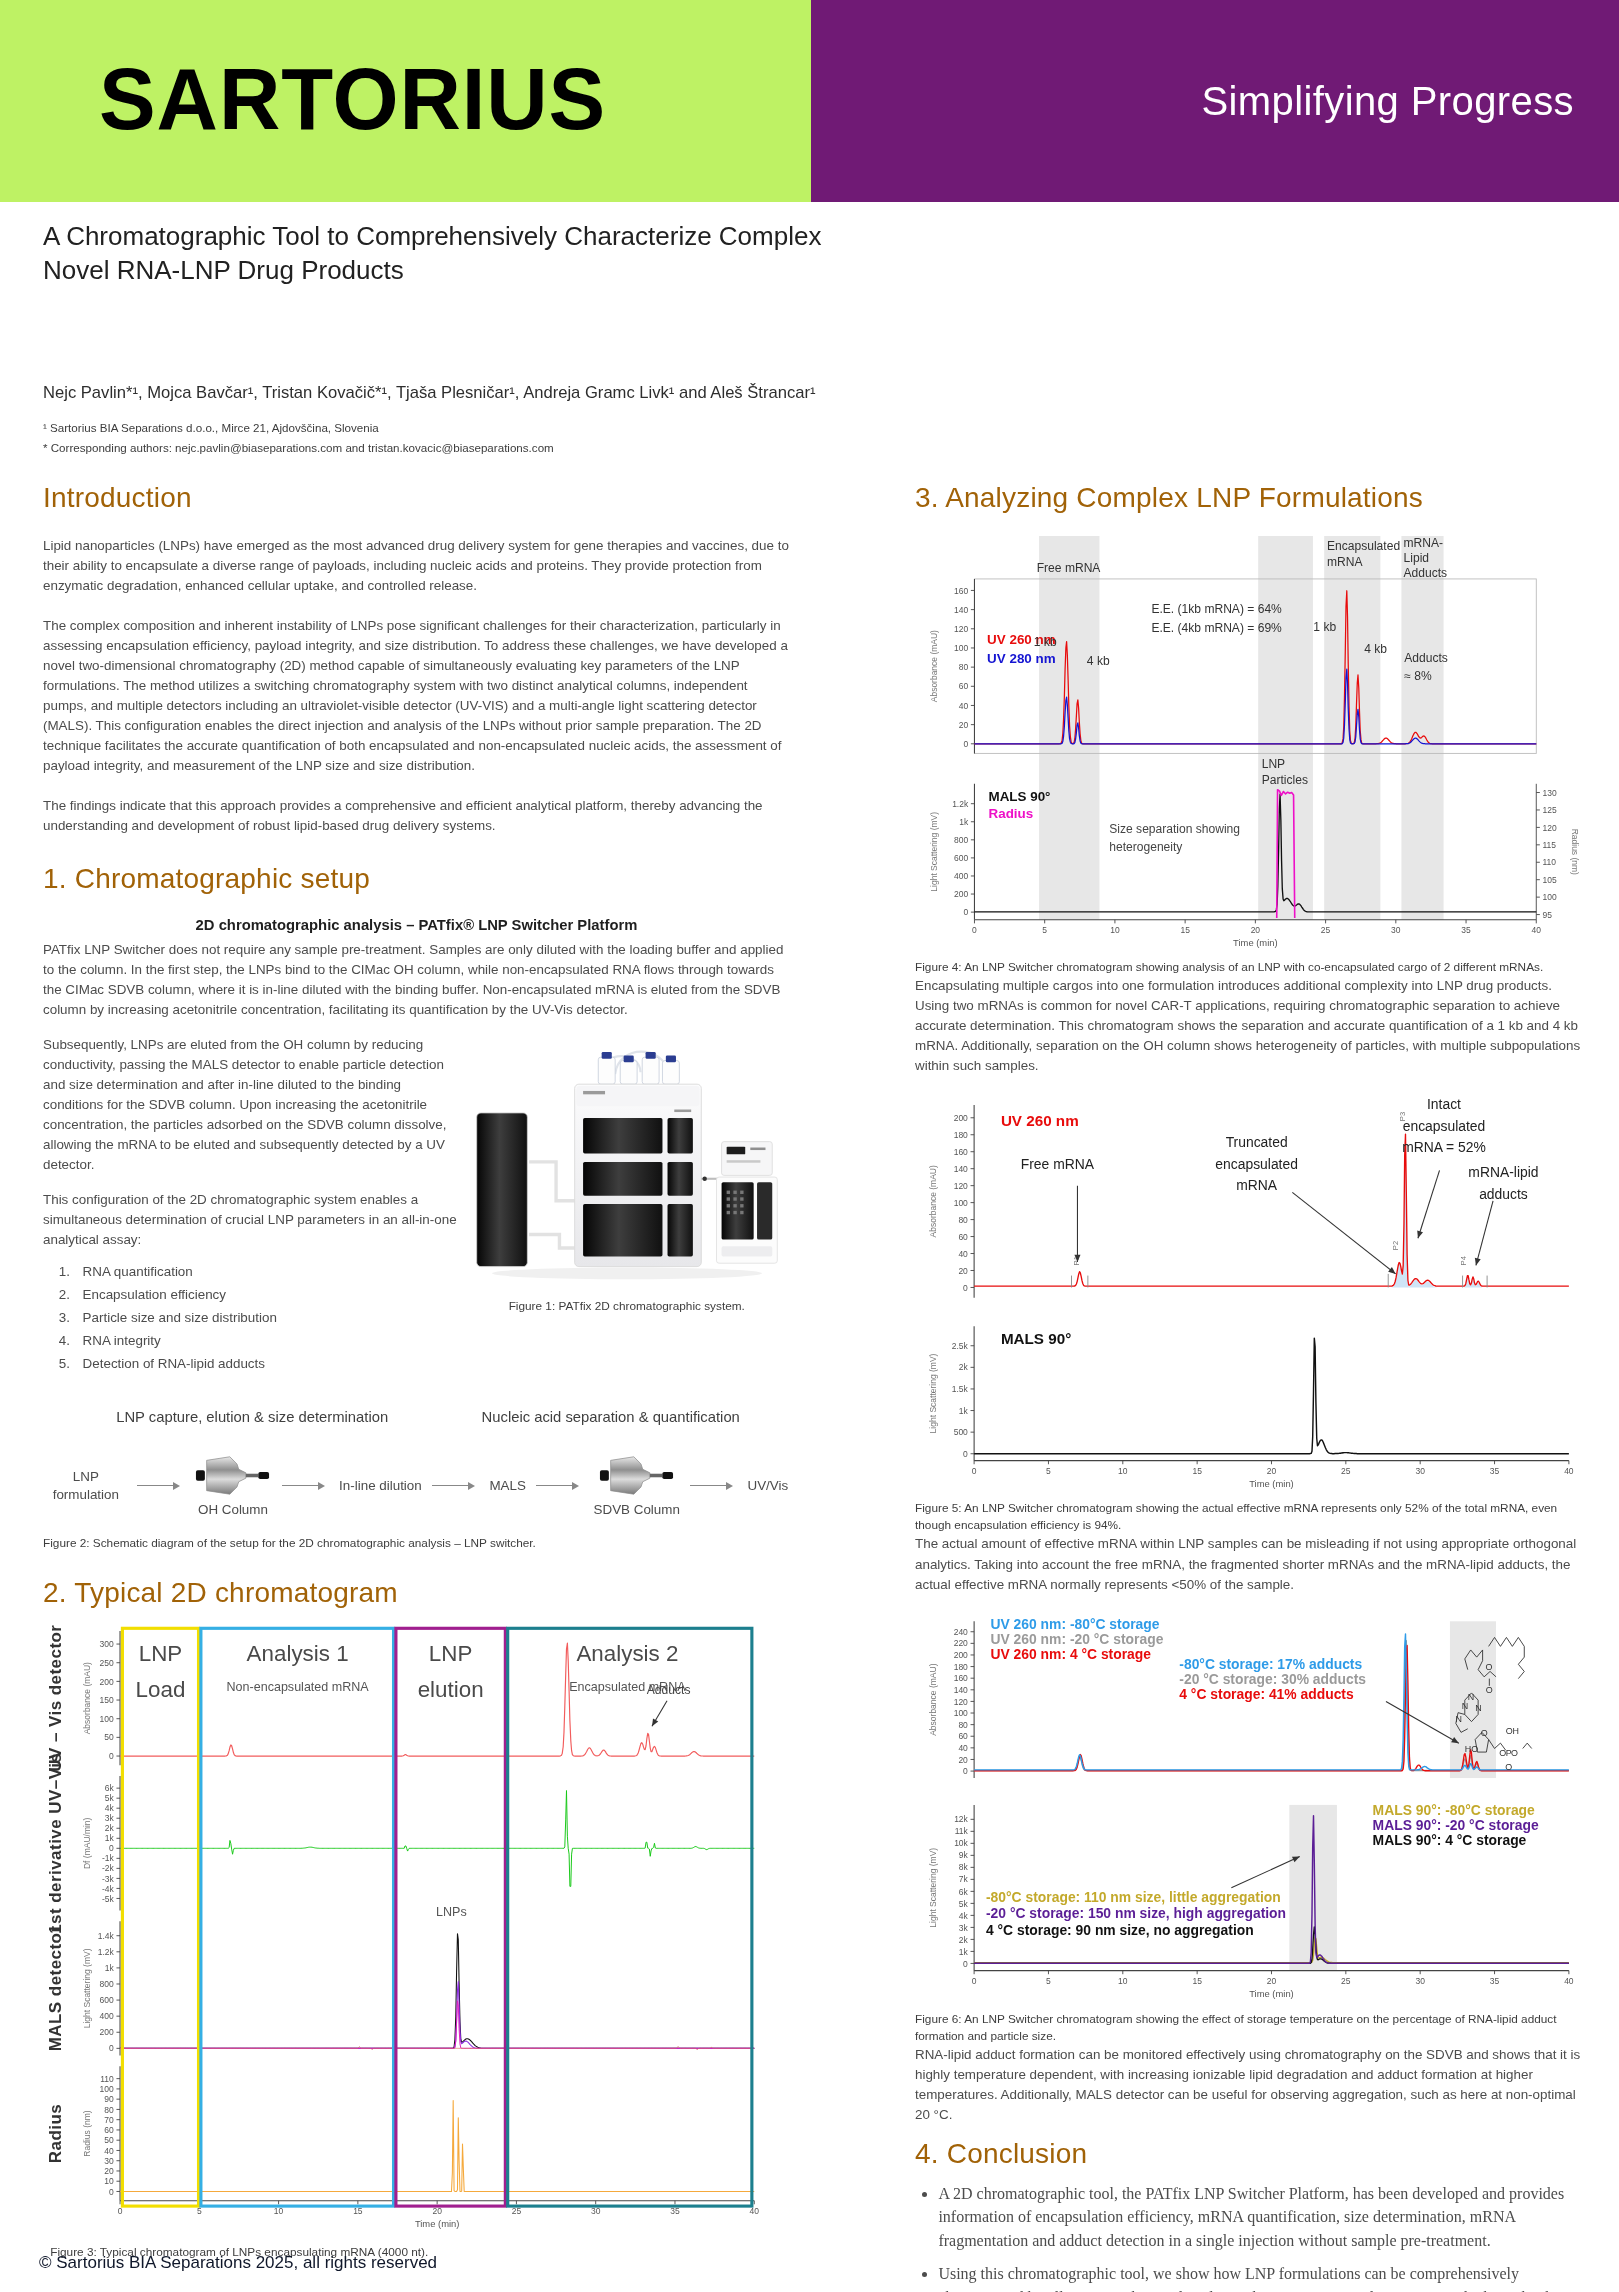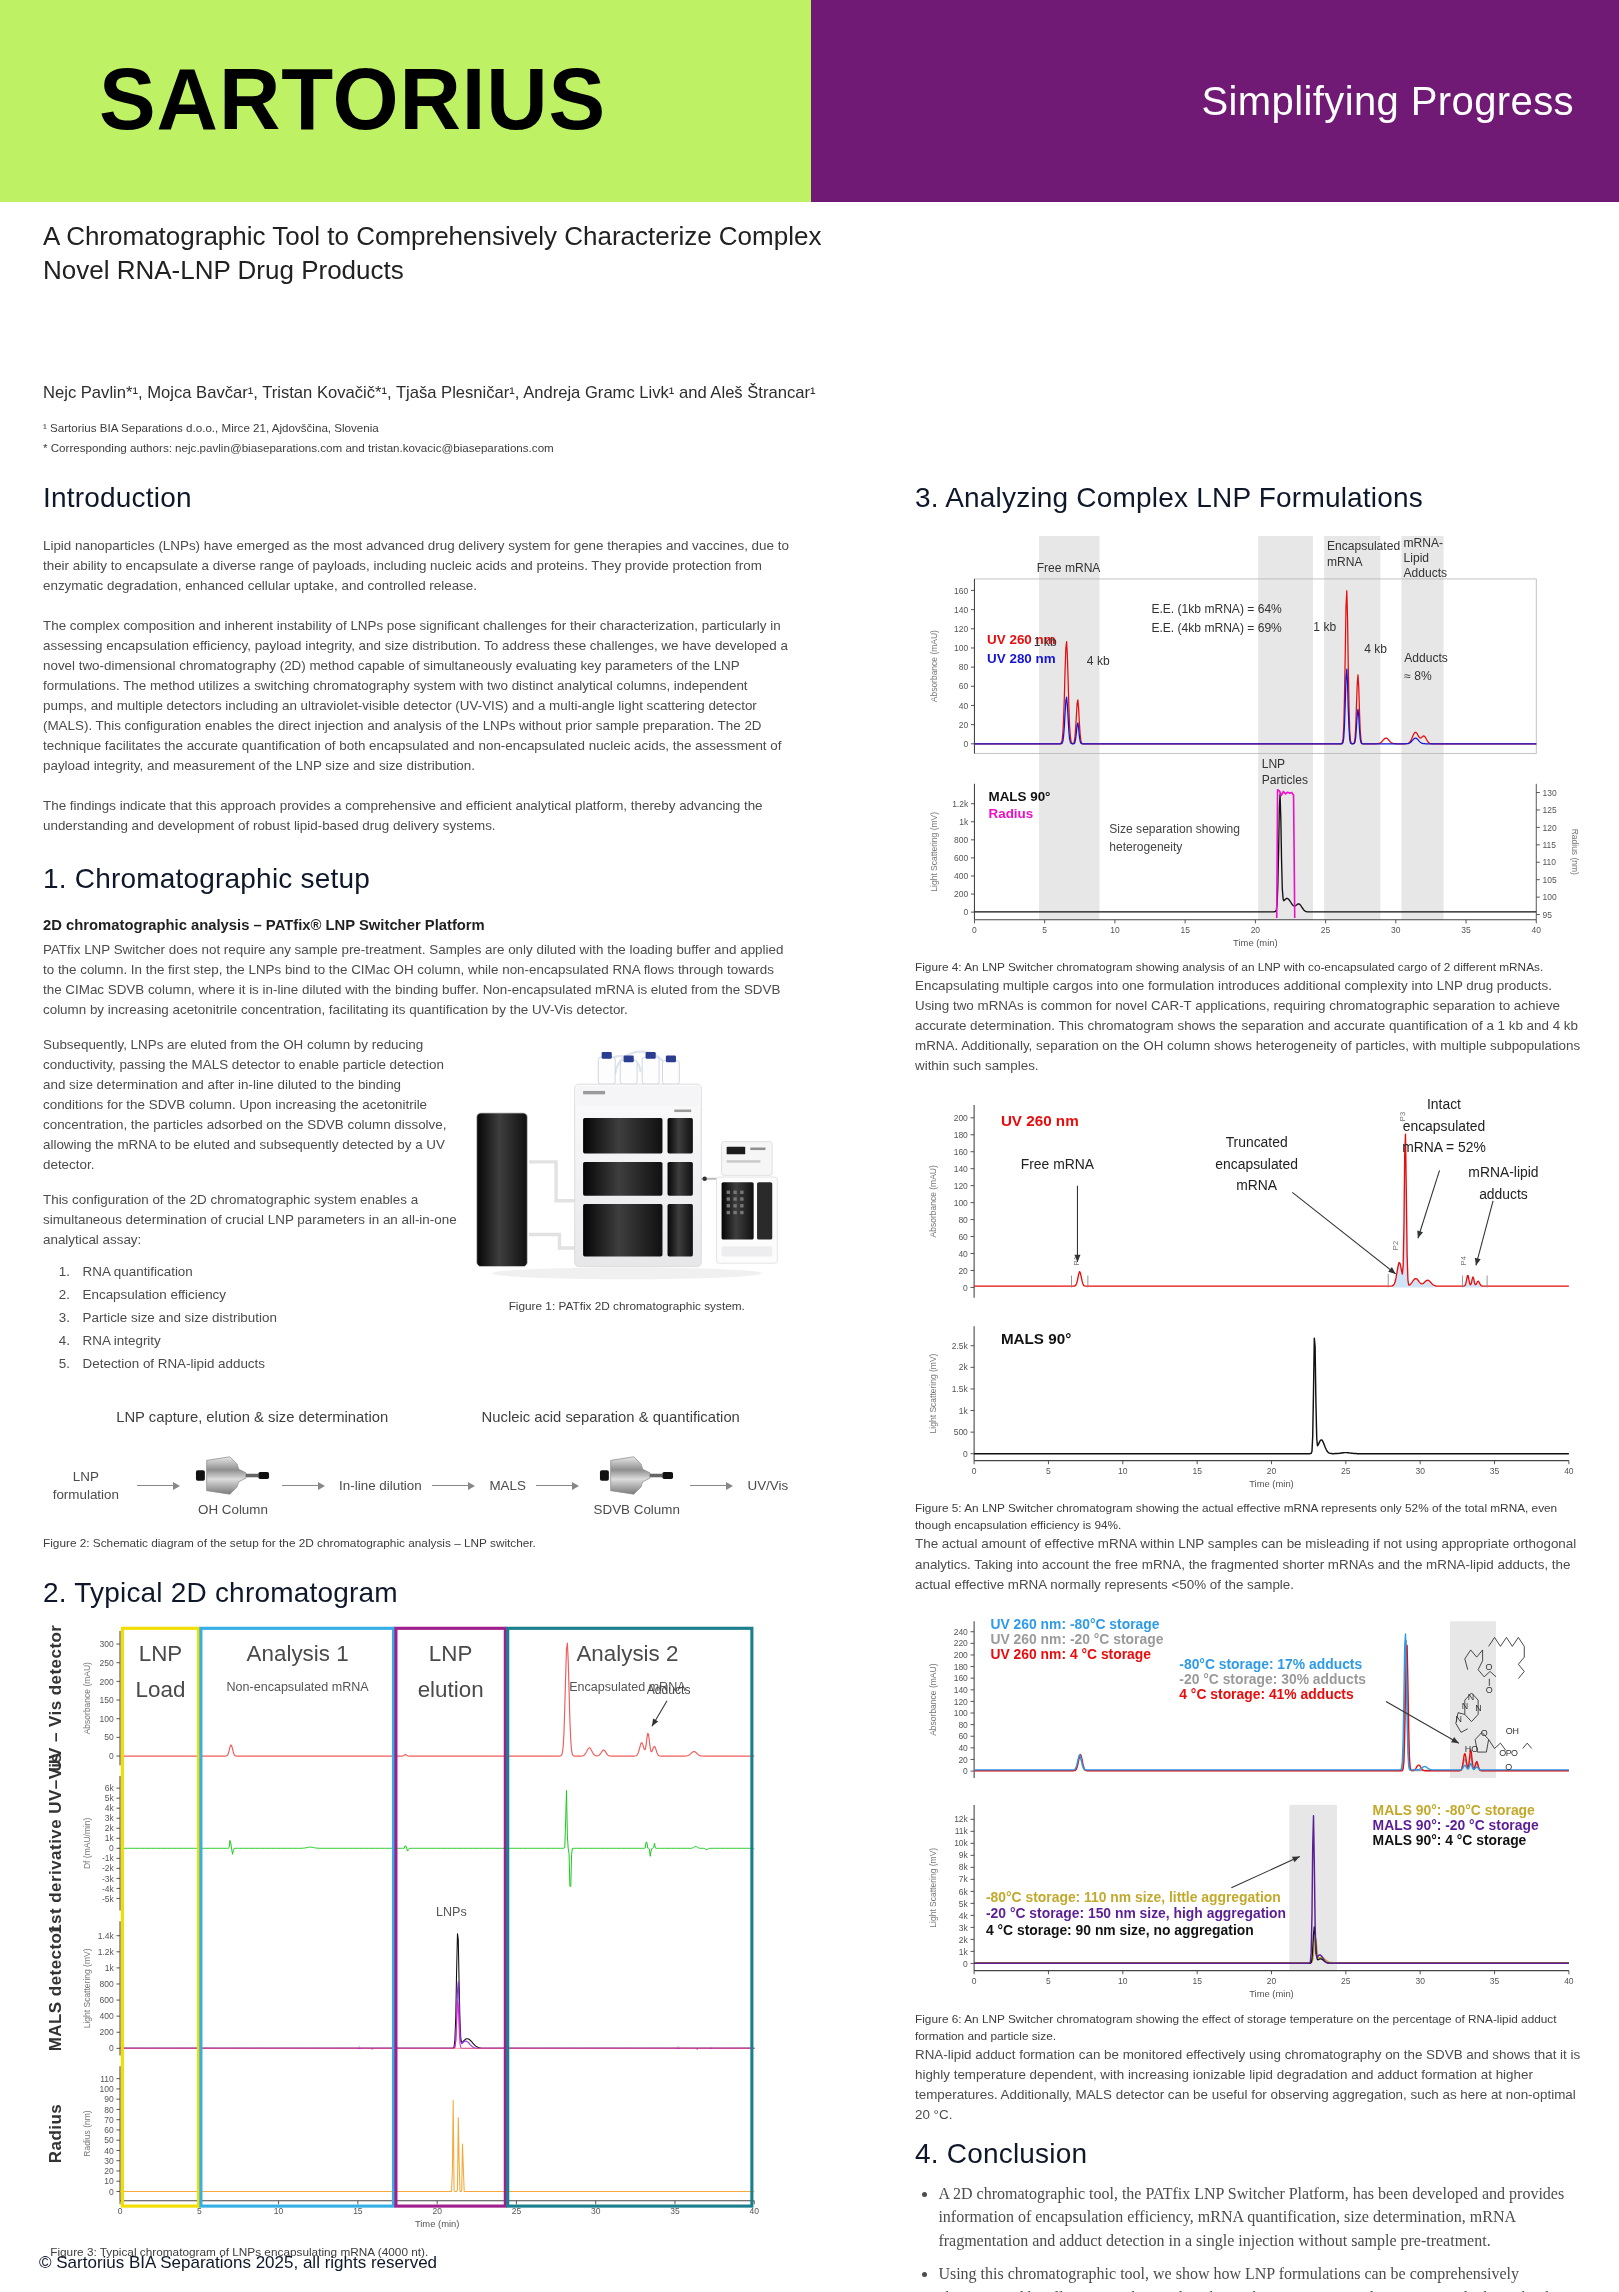--- a/index.html
+++ b/index.html
@@ -14,22 +14,22 @@
         letter-spacing:0.9px;transform:scaleY(1.02);white-space:nowrap;}
   .header-black{flex:1;background:#701a75;display:flex;align-items:center;justify-content:flex-end;padding-right:45px;}
   .tagline{color:#fff;font-size:40px;font-weight:400;letter-spacing:0.4px;}
   
   .title{position:absolute;left:43px;top:220px;width:1075px;font-size:26px;line-height:1.3;color:#212121;font-weight:400;}
   .authors{position:absolute;left:43px;top:383px;font-size:16.6px;color:#2e2e2e;}
   .affil{position:absolute;left:43px;top:418px;font-size:11.6px;color:#3c3c3c;line-height:1.7;}
   
   .col-left{position:absolute;left:43px;top:482px;width:747px;}
   .col-right{position:absolute;left:915px;top:482px;width:670px;}
-  .section-heading{font-size:28px;font-weight:400;color:#0f172a;margin:0 0 21.5px 0;letter-spacing:0.2px;}
-  .subhead{font-size:14.8px;font-weight:bold;color:#1f1f1f;margin:1.8px 0 7.2px 0;}
+  .section-heading{font-size:28px;font-weight:400;color:#a16207;margin:0 0 21.5px 0;letter-spacing:0.2px;}
+  .subhead{font-size:14.8px;font-weight:bold;color:#1f1f1f;margin:1.8px 0 7.2px 0;text-align:center;}
   p.body{font-size:13.4px;line-height:1.5;color:#4c4c4c;margin:0 0 19.7px 0;}
   p.tight{margin-bottom:14.3px;}
   .two-col{display:flex;gap:5px;margin-top:6px;}
   .two-col .txt{width:56%;}
   .two-col .art{width:44%;display:flex;flex-direction:column;align-items:center;}
   ol.assay-list{margin:12.5px 0 0 3.6px;padding-left:27px;font-size:13.4px;color:#4c4c4c;}
   ol.assay-list li{margin-bottom:8px;padding-left:9px;}
   .fig-caption{font-size:11.8px;color:#3d3d3d;line-height:1.45;margin:7.2px 0 0 0;}
   .fig-caption.center{text-align:center;}
   

